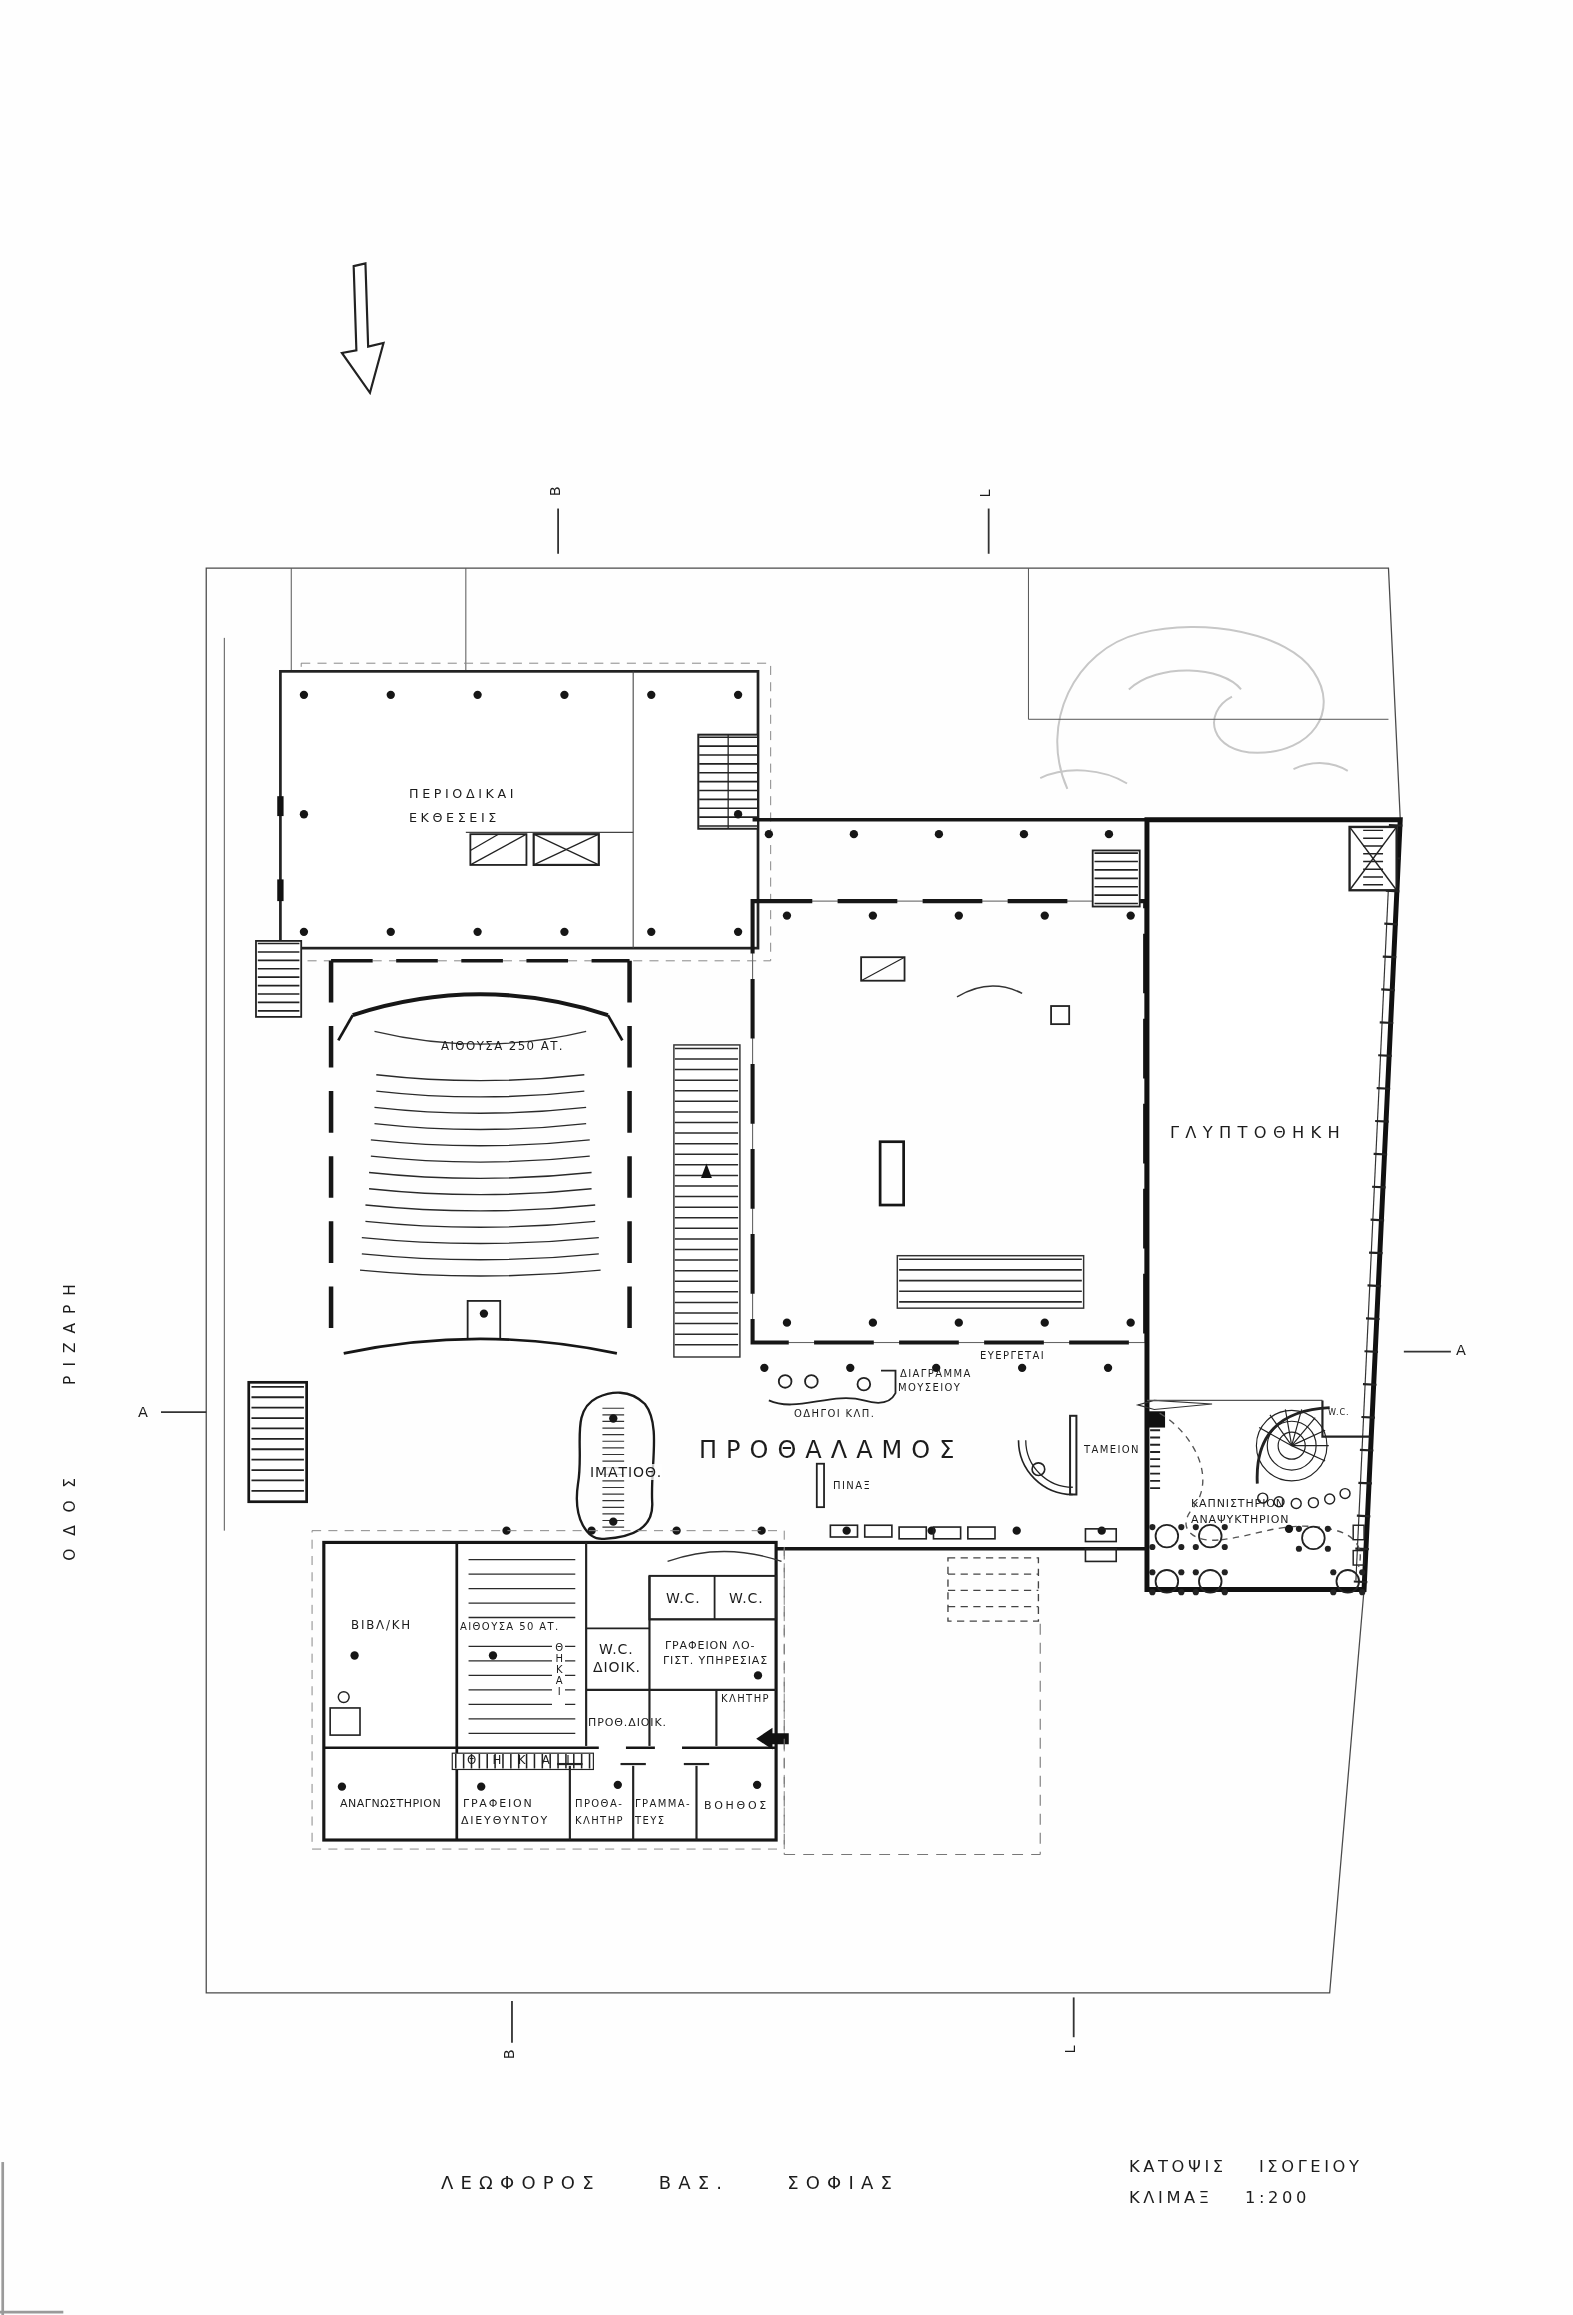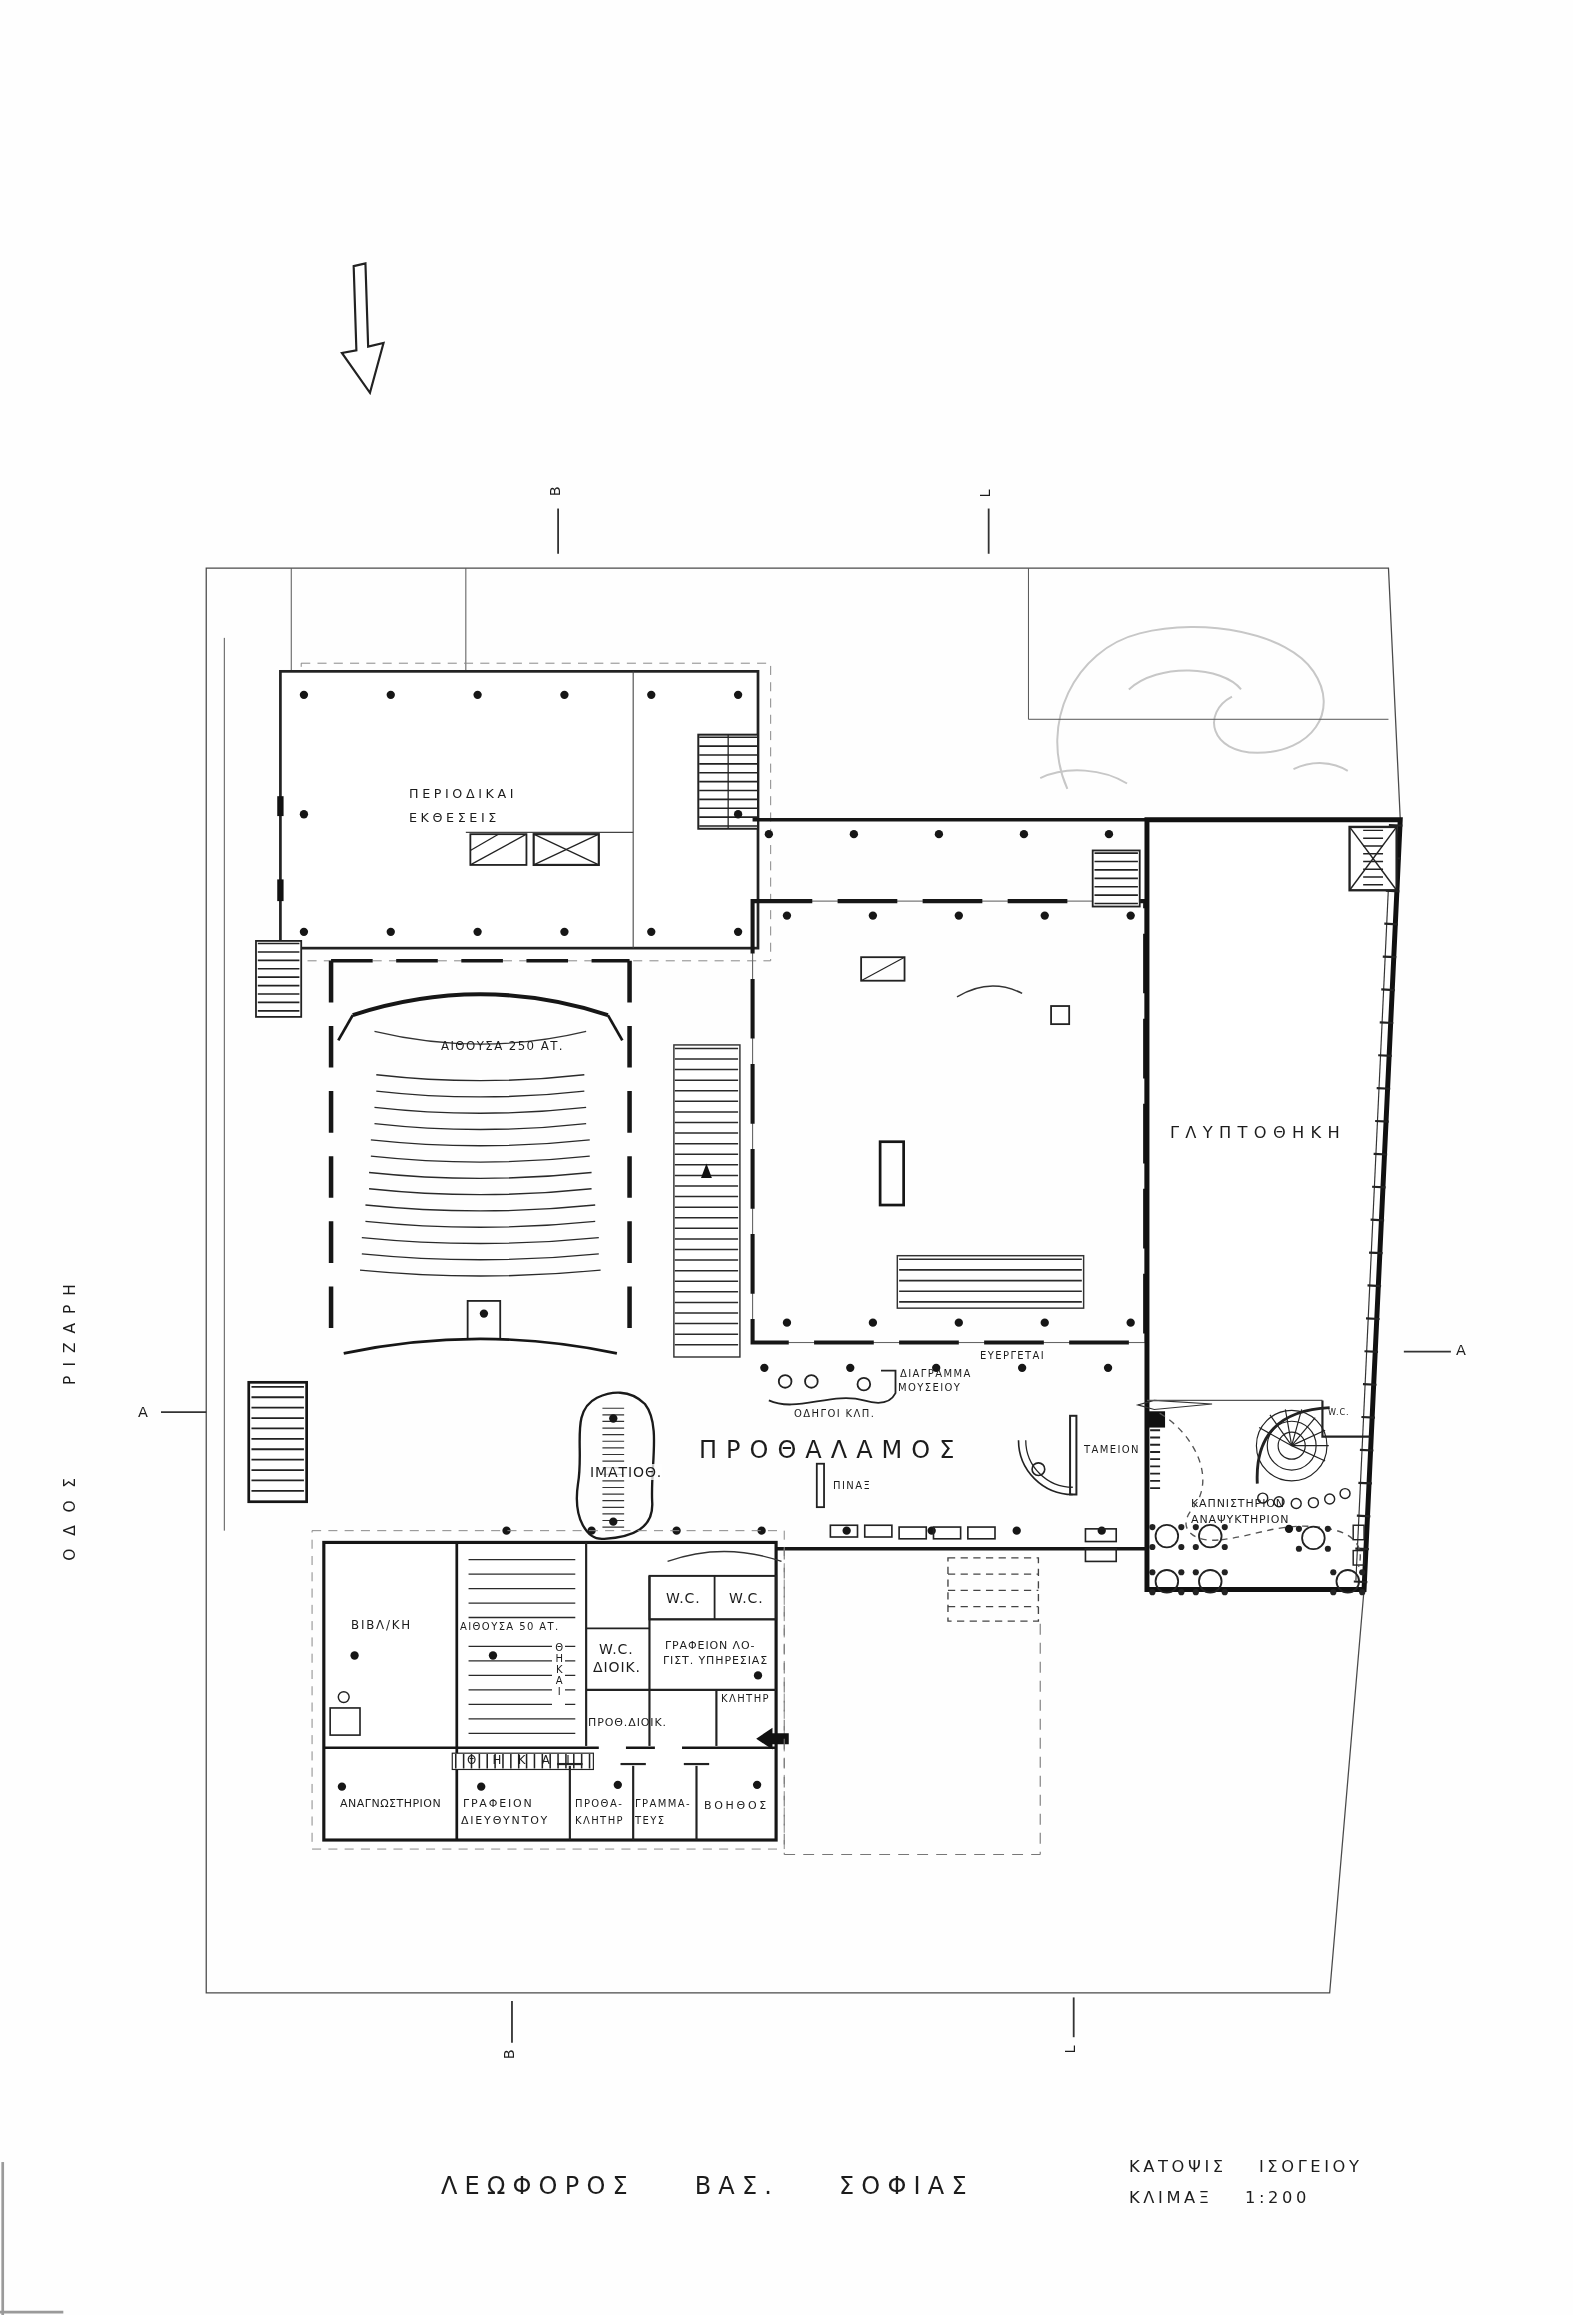--- a/index.html
+++ b/index.html
@@ -9,21 +9,21 @@
   .lbl{position:absolute;color:#1c1c1c;white-space:nowrap;line-height:1.15;}
   .s9 {font-size:8.1px;letter-spacing:0.9px;}
   .s10{font-size:14px;letter-spacing:0.9px;}
   .s11{font-size:10px;letter-spacing:1.4px;}
   .s12{font-size:11px;letter-spacing:0.9px;}
   .s13{font-size:11.8px;letter-spacing:1.8px;}
   .s14{font-size:12.7px;letter-spacing:3.6px;}
   .s18{font-size:16.3px;letter-spacing:6.3px;}
   .s20{font-size:24px;letter-spacing:9px;}
   .insc{font-size:16.3px;letter-spacing:4.5px;word-spacing:8.1px;line-height:33px;}
-  .street{font-size:24px;letter-spacing:7.2px;word-spacing:45px;}
+  .street{font-size:18px;letter-spacing:7.2px;word-spacing:45px;}
   .titleblk{font-size:16.3px;letter-spacing:3.6px;word-spacing:23.5px;line-height:31px;}
   .rot{display:inline-block;transform:rotate(-90deg);}
   .stackv{font-size:10px;line-height:11.8px;letter-spacing:0;text-align:center;width:12.7px;}
   .secletter{font-size:14.5px;letter-spacing:0;}
   .band{font-size:11.8px;letter-spacing:16.3px;}
 </style>
 </head>
 <body>
 
 <div id="sheet">

